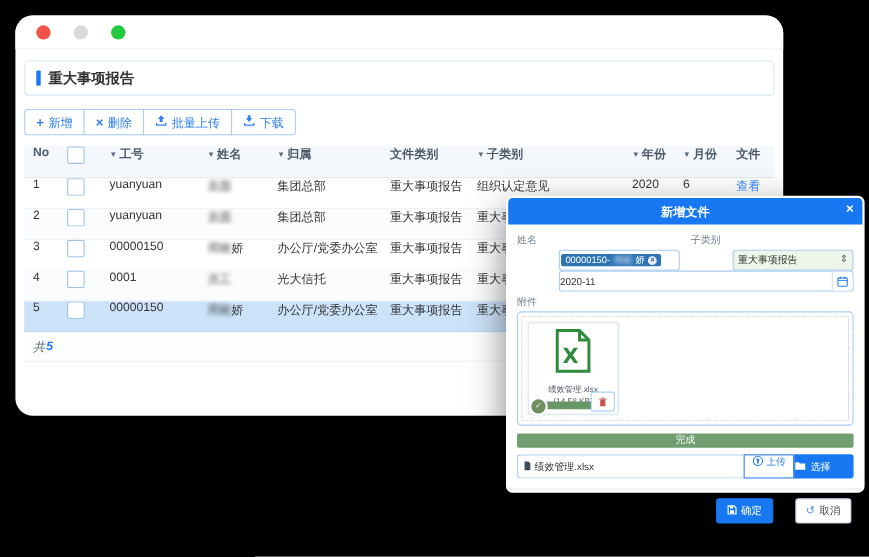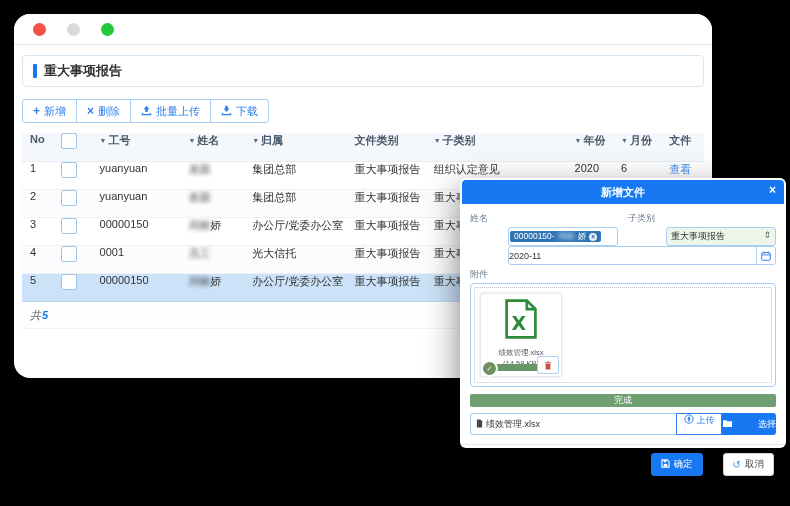--- a/index.html
+++ b/index.html
@@ -121,21 +121,21 @@
   .fu-input{
     flex:1;border:1px solid #a9cdf3;border-right:none;border-radius:3px 0 0 3px;
     display:flex;align-items:center;gap:3px;padding-left:5px;font-size:9px;color:#333;background:#fff;
   }
   .fu-upload{
     width:46px;border:1px solid #2f80ed;background:#fff;color:#2f80ed;font-size:9px;
     display:flex;align-items:flex-start;justify-content:center;gap:3px;cursor:pointer;box-sizing:border-box;
   }
   .fu-choose{
     width:54px;background:#1778f2;color:#fff;font-size:9px;border-radius:0 3px 3px 0;
-    display:flex;align-items:center;justify-content:space-between;gap:4px;cursor:pointer;
+    display:flex;align-items:center;justify-content:flex-start;gap:4px;cursor:pointer;
   }
   .m-footer{
     margin:9px -8px 0 -8px;border-top:1px solid #e4eaf1;
     padding:8px 10px 0 10px;display:flex;justify-content:flex-end;gap:20px;
   }
   .btn-ok{
     background:#1778f2;color:#fff;border:1px solid #1778f2;border-radius:3px;
     font-size:9.5px;padding:4px 9px;display:flex;align-items:center;gap:4px;cursor:pointer;
   }
   .btn-cancel{

